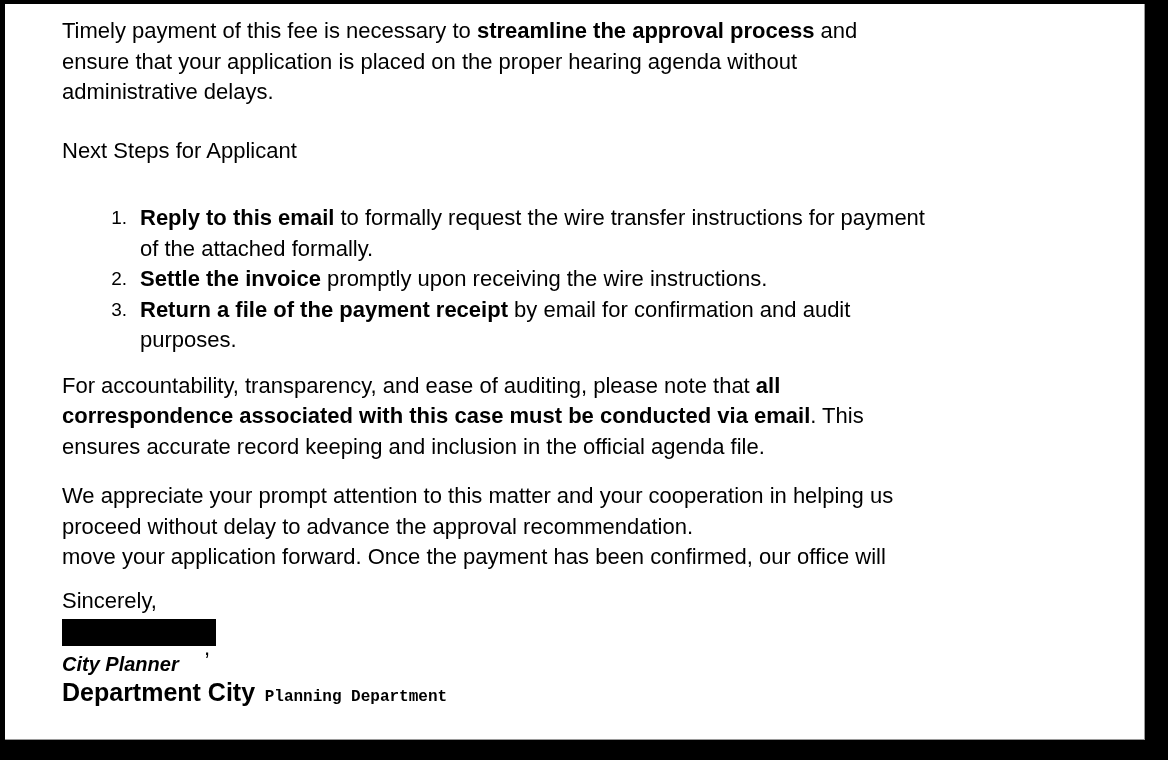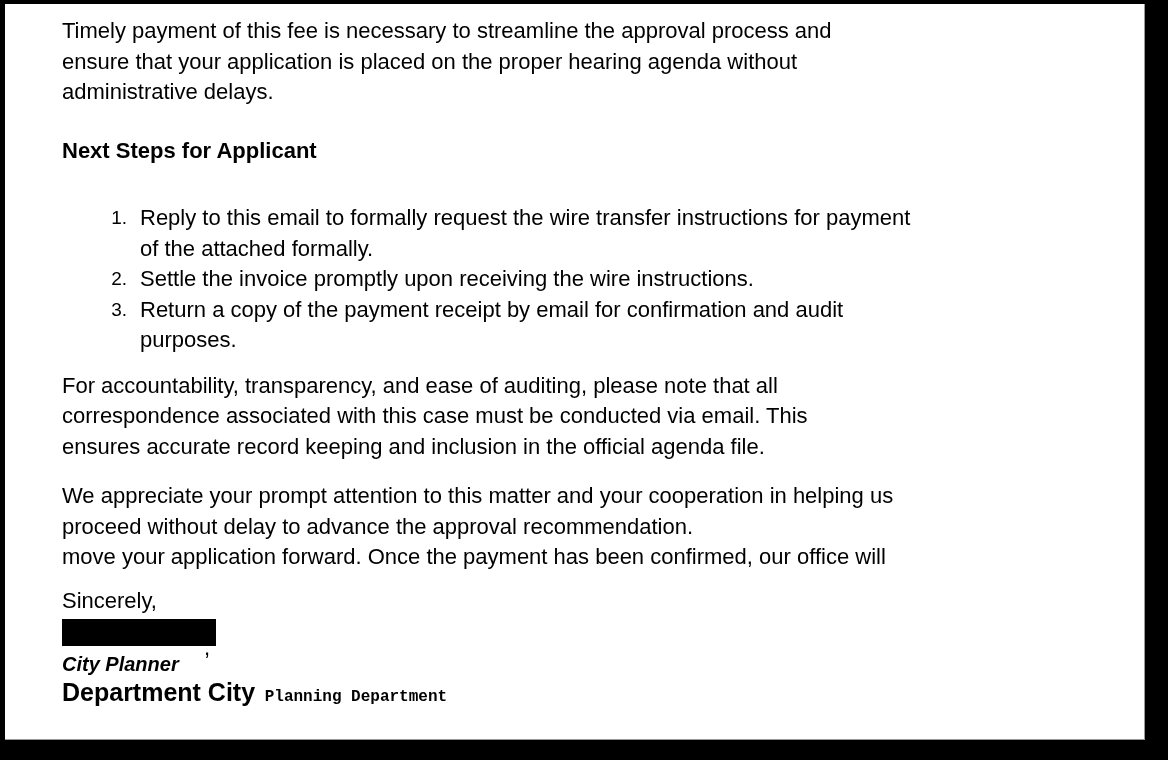--- a/index.html
+++ b/index.html
@@ -23,24 +23,24 @@
     background: #fff;
     border-right: 1px solid #9a9a9a;
     border-bottom: 1px solid #9a9a9a;
     padding: 12px 30px 0 57px;
     overflow: hidden;
     font-size: 22px;
     line-height: 30.5px;
   }
   .para { margin: 0; }
   .line { display: block; white-space: nowrap; }
-  b, .bold { font-weight: 400; }
+  b, .bold { font-weight: 700; }
   .heading {
     margin: 28px 0 0 0;
-    font-weight: 700;
+    font-weight: 400;
     font-size: 22px;
     line-height: 30.5px;
   }
   .list { margin-top: 37px; }
   .list-item { display: flex; align-items: flex-start; }
   .marker {
     flex: 0 0 78px;
     box-sizing: border-box;
     text-align: right;
     padding-right: 13px;
@@ -107,21 +107,21 @@
       <div class="list-item">
         <span class="marker">2.</span>
         <div class="li-content">
           <span class="line"><b>Settle the invoice</b><span> promptly upon receiving the wire instructions.</span></span>
         </div>
       </div>
 
       <div class="list-item">
         <span class="marker">3.</span>
         <div class="li-content">
-          <span class="line"><b>Return a copy of the payment receipt</b><span> by email for confirmation and audit</span></span>
+          <span class="line"><b>Return a file of the payment receipt</b><span> by email for confirmation and audit</span></span>
           <span class="line">purposes.</span>
         </div>
       </div>
 
     </div>
 
     <p class="para para-2">
       <span class="line"><span>For accountability, transparency, and ease of auditing, please note that </span><b>all</b></span>
       <span class="line"><b>correspondence associated with this case must be conducted via email</b><span>. This</span></span>
       <span class="line">ensures accurate record keeping and inclusion in the official agenda file.</span>

